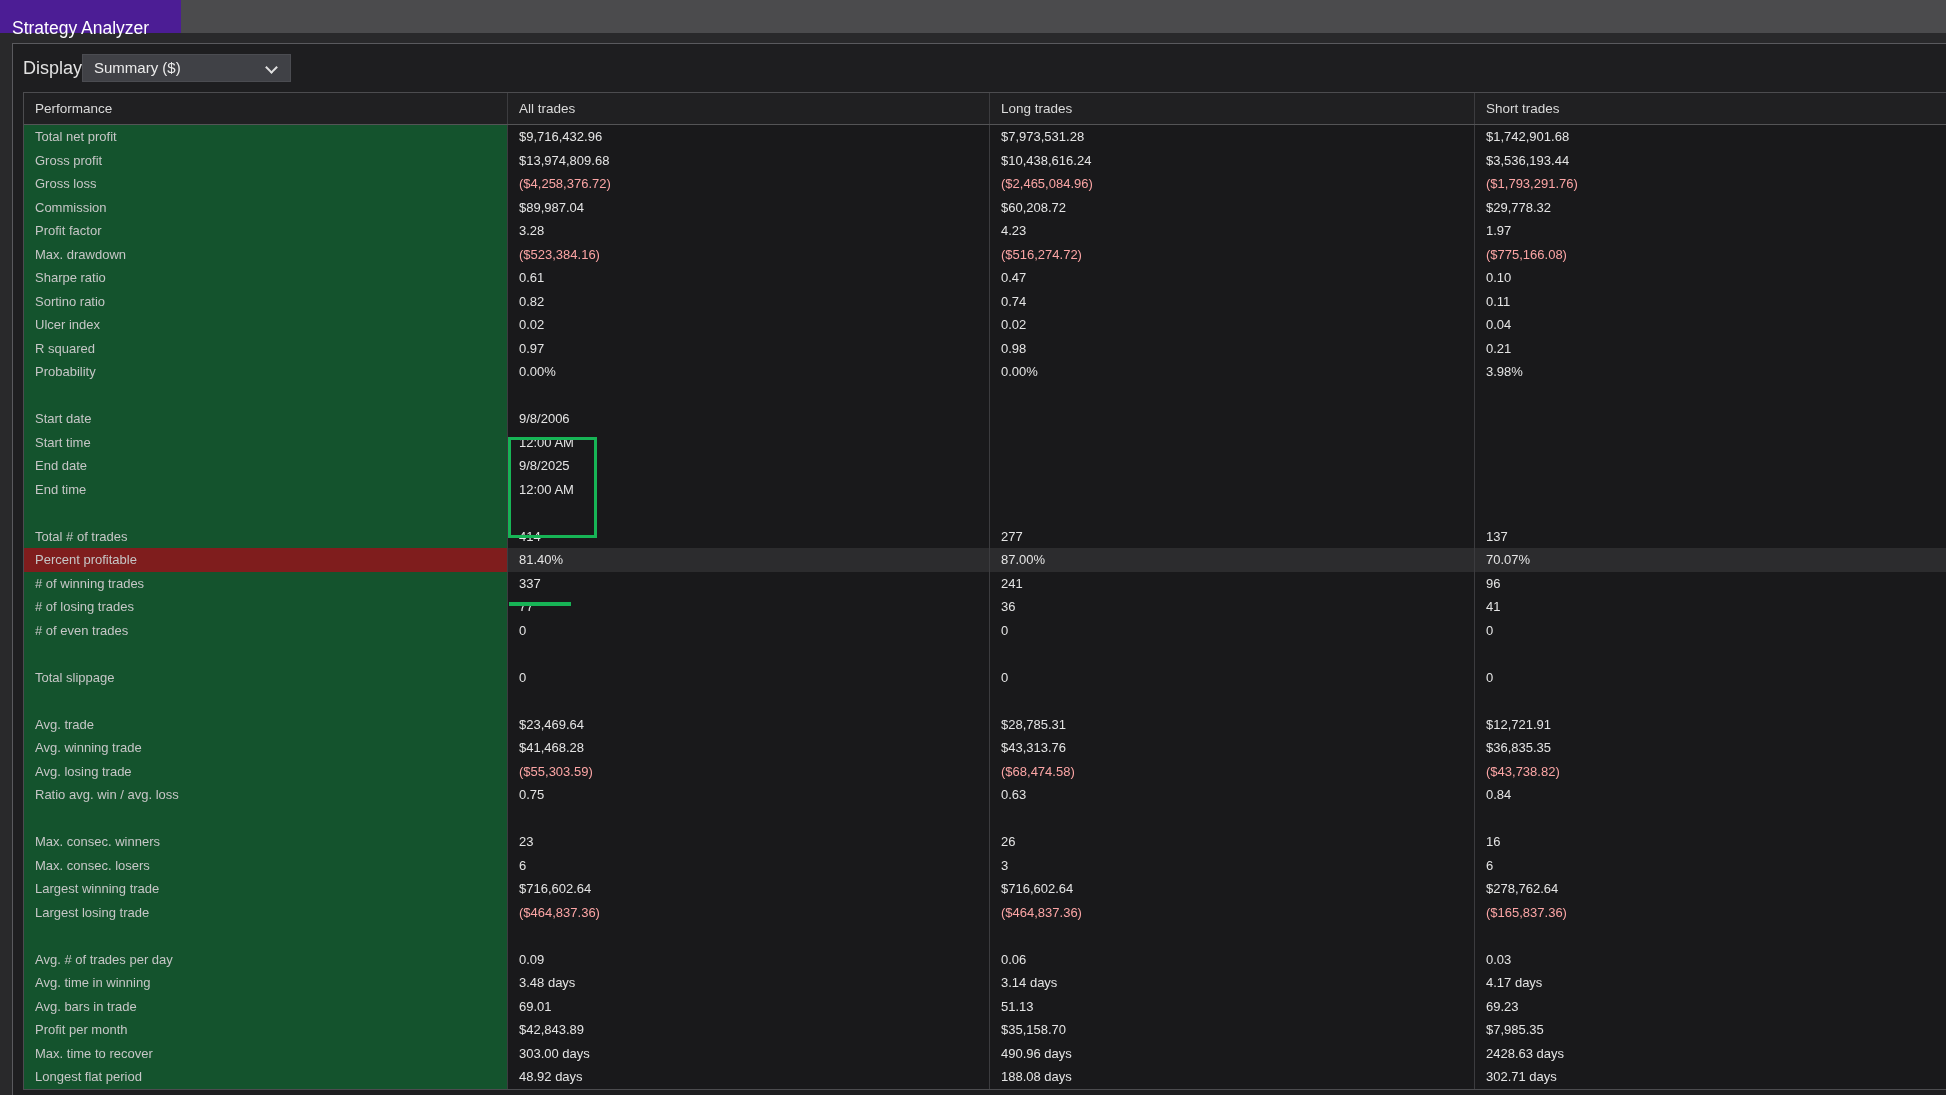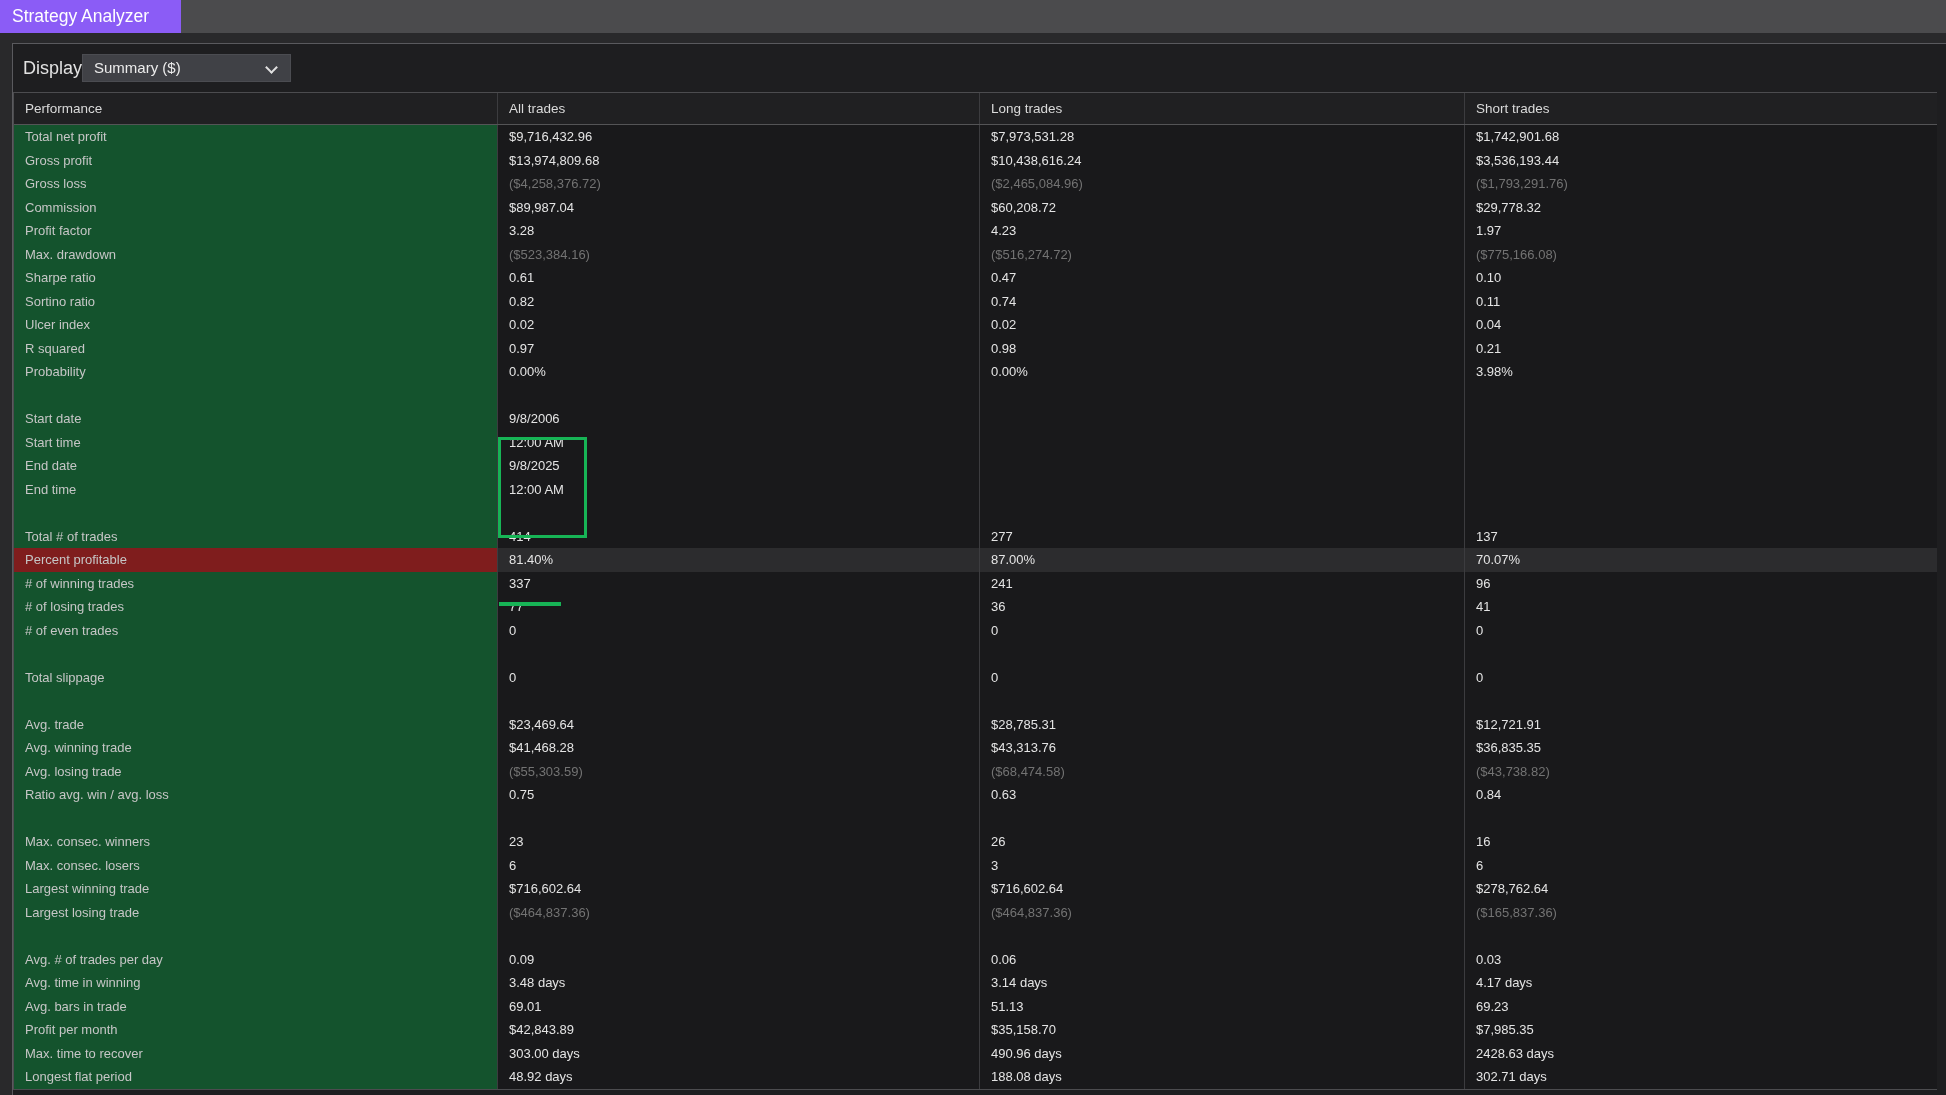--- a/index.html
+++ b/index.html
@@ -2,56 +2,56 @@
 <html><head>
 <meta charset="utf-8">
 <style>
   * { margin:0; padding:0; box-sizing:border-box; }
   html,body { width:1946px; height:1095px; overflow:hidden; background:#232325;
               font-family:"Liberation Sans", sans-serif; }
   .stage { position:relative; width:1946px; height:1095px; background:#29292b; }
 
   
   .tabbar { position:absolute; left:0; top:0; width:100%; height:33px; background:#4b4b4d; }
-  .tab { position:absolute; left:0; top:0; height:33px; min-width:181px; padding:0 12px;
-         background:#8b5cf6; color:#ffffff; font-size:17.5px; line-height:33px; }
+  .tab { position:absolute; left:0; top:0; height:33px; min-width:181px; padding:12px 12px;
+         background:#4c1d95; color:#ffffff; font-size:17.5px; line-height:33px; }
 
   
   .panel { position:absolute; left:12px; top:43px; width:1934px; height:1052px;
            background:#1e1e20; border:1px solid #5a5a5e; border-right:none; border-bottom:none; }
 
   
   .toolbar { position:absolute; left:0; top:0; width:100%; height:48px; }
   .display-label { position:absolute; left:10px; top:11px; height:27px; line-height:27px;
                    color:#e2e2e2; font-size:18px; }
   .dropdown { position:absolute; left:69px; top:10px; width:209px; height:28px;
               background:#404146; border:1px solid #4b4c51; color:#ececec; font-size:15px;
               line-height:26px; padding-left:11px; cursor:default; }
   .chev { position:absolute; right:14px; top:8px; width:9px; height:9px;
           border-right:2.4px solid #e0e0e0; border-bottom:2.4px solid #e0e0e0;
           transform:rotate(45deg); }
 
   
-  .grid { position:absolute; left:0; top:48px; width:1924px;
+  .grid { position:absolute; left:10px; top:48px; width:1924px;
           border:1px solid #4c4c4f; border-right:none; background:#19191b; }
   .ghead { display:flex; height:32px; background:#202022; border-bottom:1px solid #545456; }
   .ghead .hcell { font-size:13.5px; color:#dadada; line-height:31px; padding-left:11px; }
   .c0 { width:484px; border-right:1px solid #3c3c3f; }
   .c1 { width:482px; border-right:1px solid #3c3c3f; }
   .c2 { width:485px; border-right:1px solid #3c3c3f; }
   .c3 { flex:1; }
 
   .gbody { position:relative; }
   .trow { display:flex; height:23.5px; }
   .tcell { font-size:13px; line-height:23.5px; padding-left:11px; white-space:nowrap;
            overflow:hidden; color:#e4e4e4; background:#19191b; }
   .tcell.c0 { color:#c6c6c6; background:#14532d; }
   .trow.hl .tcell { background:#2c2c2e; }
   .trow.hl .tcell.c0 { background:#7f1d1d; }
-  .tcell.neg { color:#737373; }
+  .tcell.neg { color:#fca5a5; }
 
   
   .anno-box { position:absolute; left:484px; top:312px; width:89px; height:101px;
               border:3px solid #17b456; pointer-events:none; }
   .anno-underline { position:absolute; left:485px; top:477px; width:62px; height:4px;
                     background:#17b456; pointer-events:none; }
 </style>
 </head>
 <body>
 

